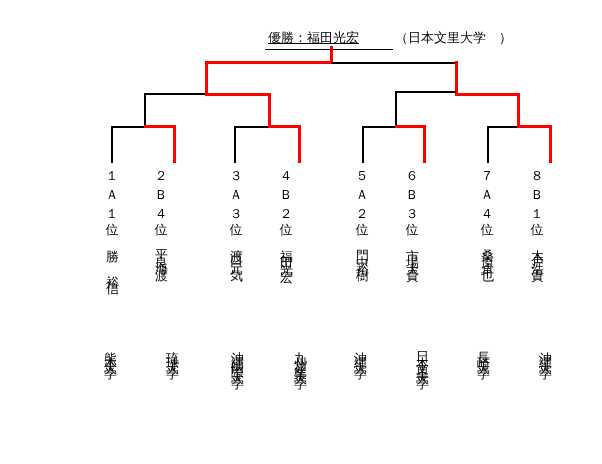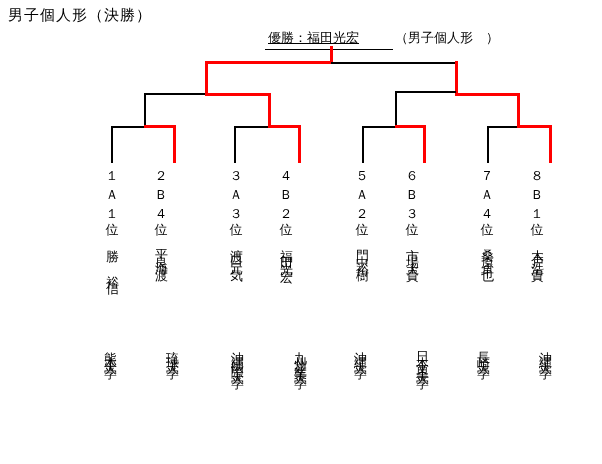--- a/index.html
+++ b/index.html
@@ -17,23 +17,22 @@
   .vtext{position:absolute;width:20px;writing-mode:vertical-rl;text-orientation:upright;
          font-size:13px;line-height:20px;white-space:nowrap;}
   .vname{letter-spacing:6.5px;height:92px;left:0;}
   .vuniv{letter-spacing:5px;height:118px;}
 </style>
 </head>
 <body>
 
 <div id="page">
 
-  <div id="title">男子個人形（決勝）</div>
 
-  <div id="champ"><span class="u">優勝：福田光宏</span><span class="aff">（男子個人形　）</span></div>
+  <div id="champ"><span class="u">優勝：福田光宏</span><span class="aff">（日本文里大学　）</span></div>
 
   <div class="ln red" style="left: 330px; top: 46px; width: 3px; height: 18px; background: rgb(255, 0, 0);"></div>
   <div class="ln red" style="left: 205px; top: 61px; width: 128px; height: 3px; background: rgb(255, 0, 0);"></div>
   <div class="ln black" style="left: 331px; top: 62px; width: 126px; height: 2px; background: rgb(0, 0, 0);"></div>
 
   <div class="ln red" style="left: 205px; top: 61px; width: 3px; height: 34px; background: rgb(255, 0, 0);"></div>
   <div class="ln black" style="left: 144px; top: 93px; width: 62px; height: 2px; background: rgb(0, 0, 0);"></div>
   <div class="ln red" style="left: 205px; top: 93px; width: 66px; height: 3px; background: rgb(255, 0, 0);"></div>
 
   <div class="ln red" style="left: 455px; top: 61px; width: 3px; height: 35px; background: rgb(255, 0, 0);"></div>

